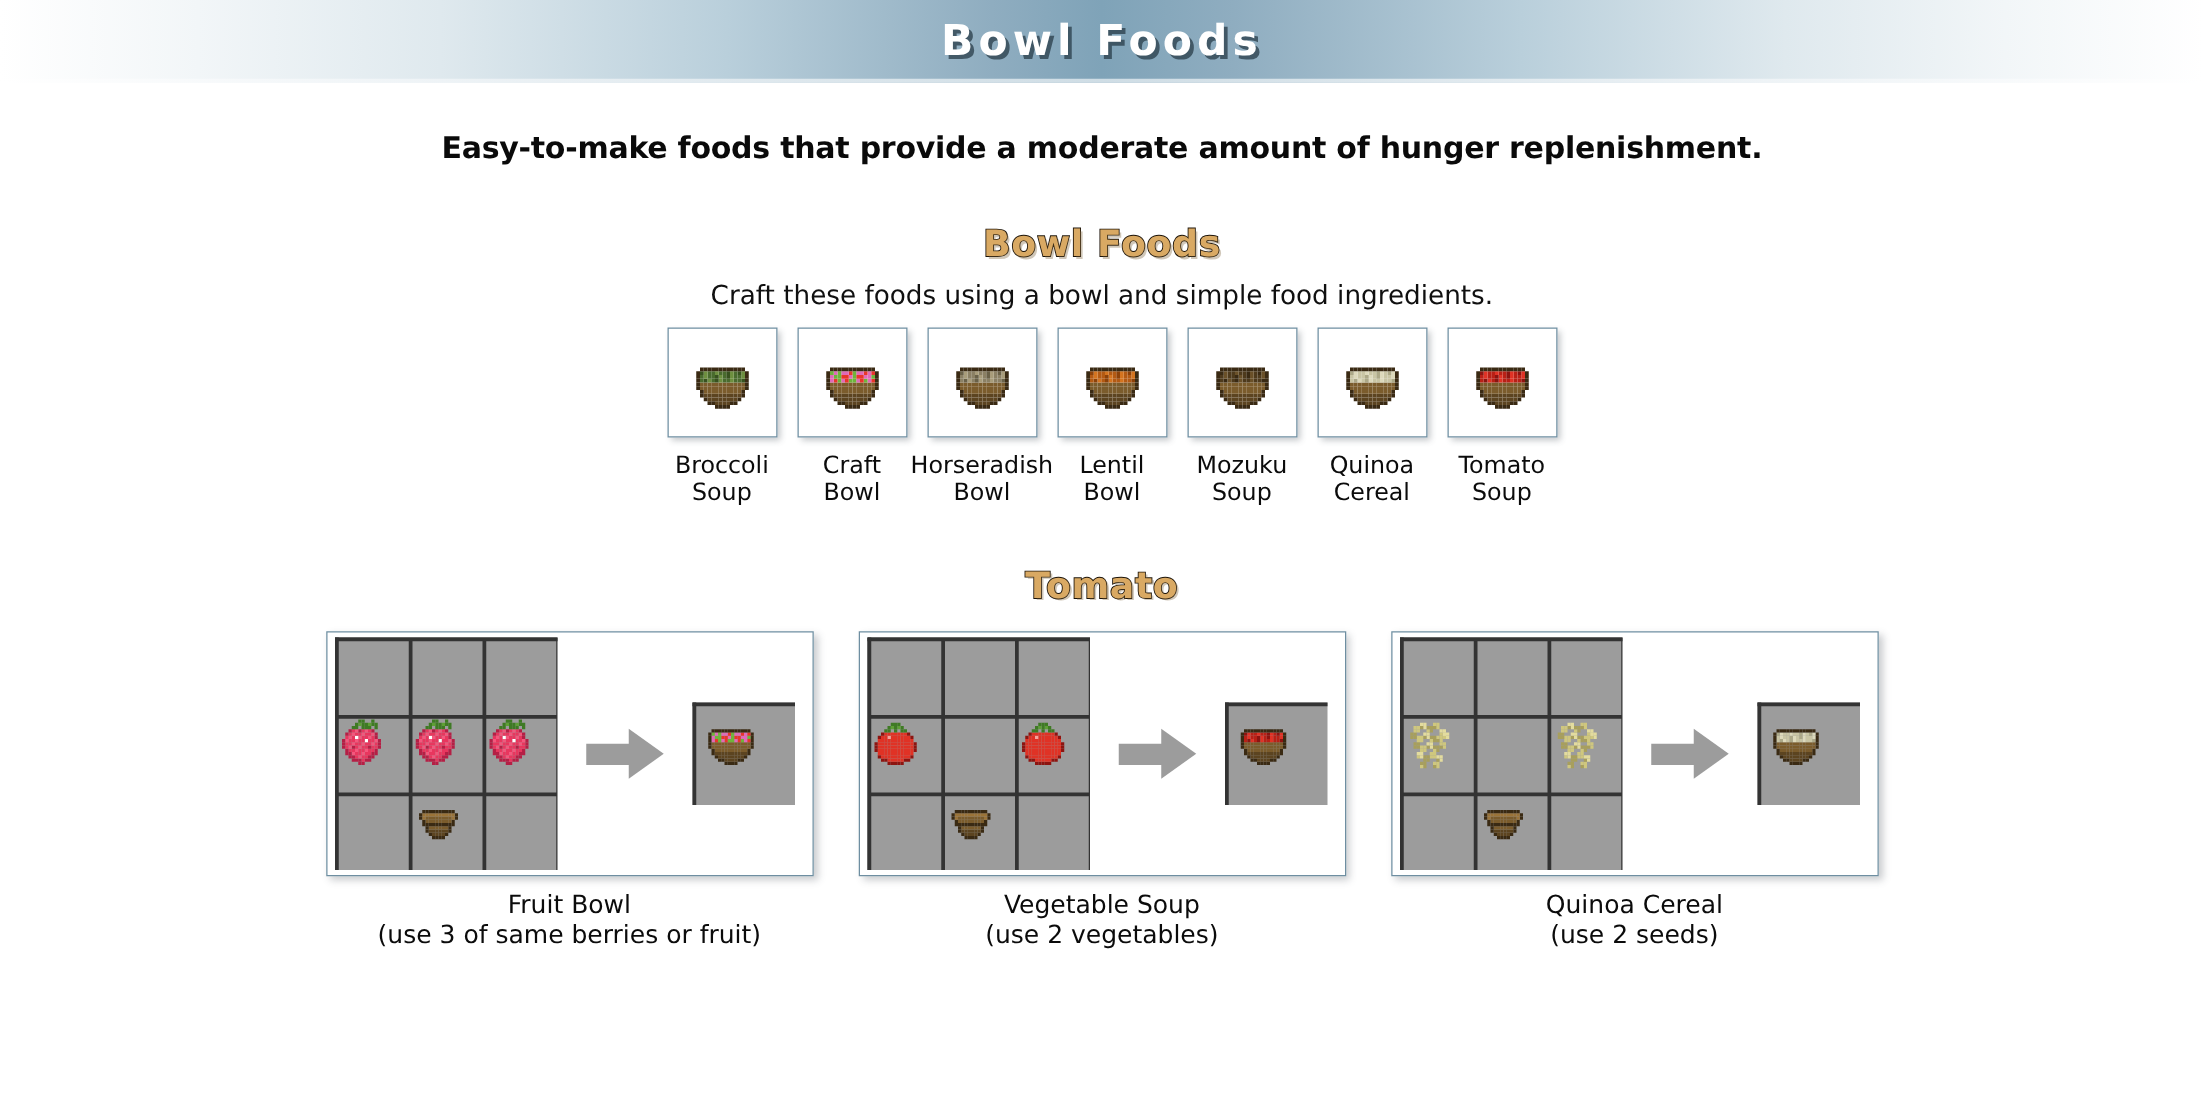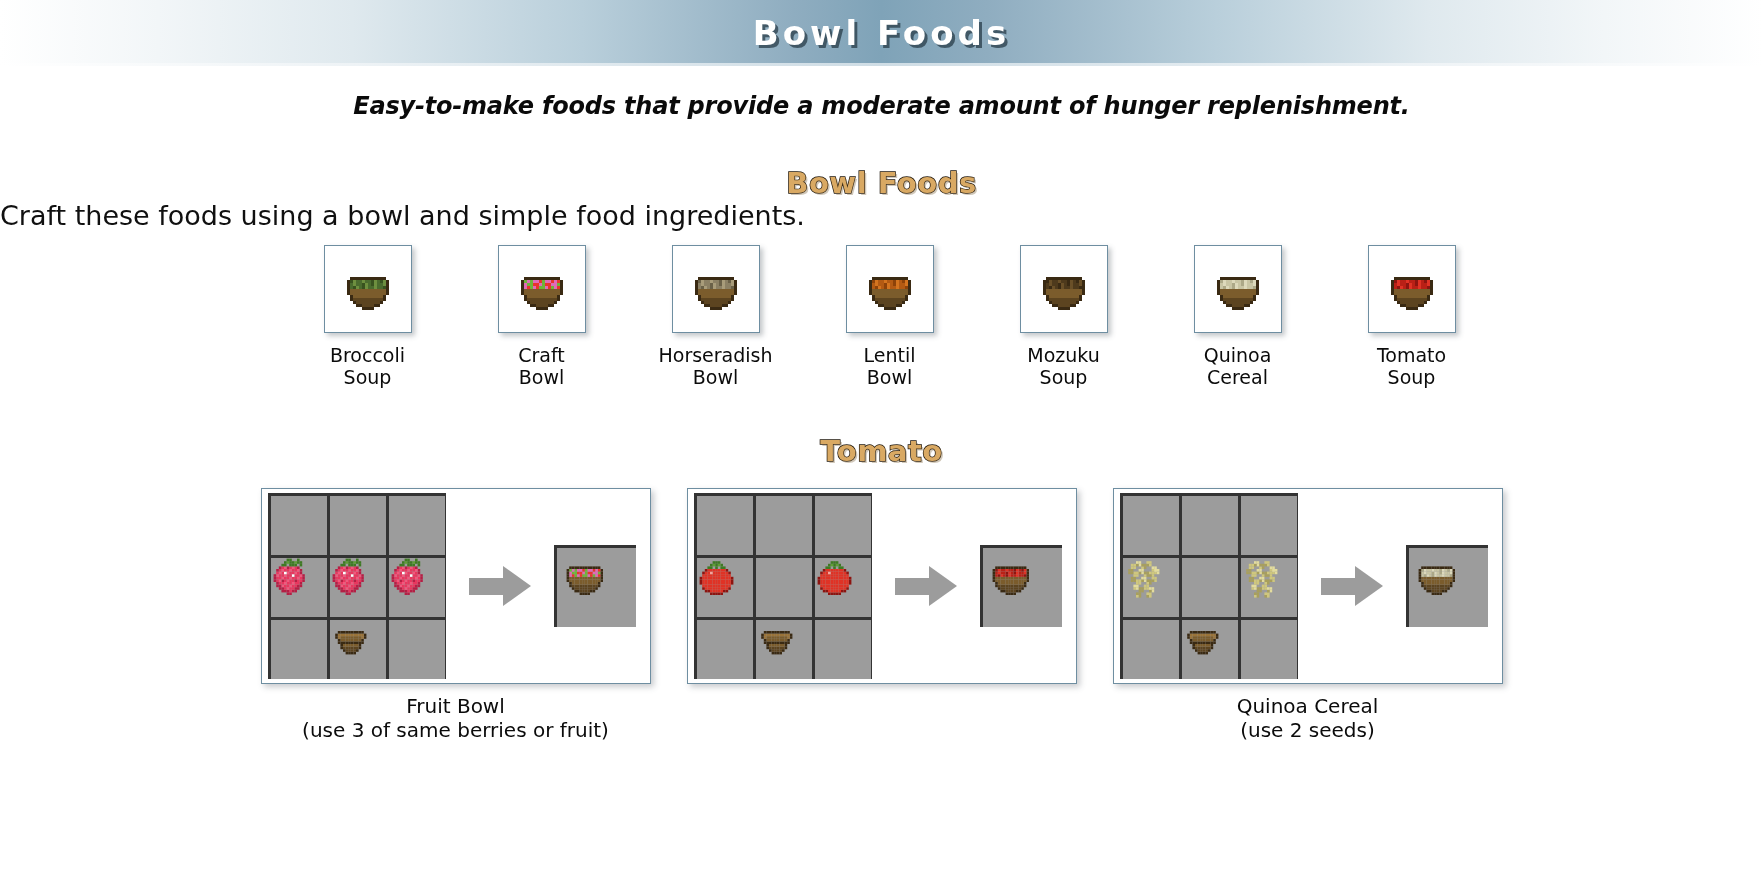--- a/index.html
+++ b/index.html
@@ -31,54 +31,53 @@
   }
   .banner-underline {
     position: absolute; left: 0; bottom: 0;
     width: 100%; height: 3px;
     background: linear-gradient(to right,
        #ffffff 0%, #eef3f6 20%, #cfdde5 50%, #eef3f6 80%, #ffffff 100%);
   }
 
   
   .intro {
-    margin-top: 26px;
+    margin-top: 38px;
     text-align: center;
     font-size: 24px;
     font-weight: bold;
     color: #0a0a0a;
     letter-spacing: -0.2px;
-    font-style: italic;
   }
 
   
   .sec-head {
     text-align: center;
     font-size: 29px;
     font-weight: bold;
     color: #d9a963;
     margin-top: 46px;
     letter-spacing: 0.5px;
     -webkit-text-stroke: 1.4px #1a1208;
     paint-order: stroke fill;
     text-shadow: 2px 2px 0 rgba(120,95,55,0.35);
   }
   .sec-sub {
-    font-size: 27px;
+    text-align: center;
+    font-size: 21px;
     color: #101010;
-    margin-top: 0;
+    margin-top: 12px;
   }
 
   
   .item-row {
     margin-top: 14px;
     display: flex;
     justify-content: center;
     align-items: flex-start;
-    gap: 70px;
     margin-left: 16px;
   }
   .item {
     width: 104px;
     display: flex; flex-direction: column; align-items: center;
   }
   .item-card {
     width: 88px; height: 88px;
     background: #ffffff;
     border: 1px solid #6e8ea1;
@@ -335,20 +334,22 @@
             <div class="shaft"></div>
             <div class="head"></div>
           </div>
         </div>
         <div class="out-cell">
           <span class="sprite-wrap">
             <span class="sprite s2.6" style="box-shadow: rgb(58, 42, 19) 2px 4px 0px 0px, rgb(58, 42, 19) 3px 4px 0px 0px, rgb(58, 42, 19) 4px 4px 0px 0px, rgb(58, 42, 19) 5px 4px 0px 0px, rgb(58, 42, 19) 6px 4px 0px 0px, rgb(58, 42, 19) 7px 4px 0px 0px, rgb(58, 42, 19) 8px 4px 0px 0px, rgb(58, 42, 19) 9px 4px 0px 0px, rgb(58, 42, 19) 10px 4px 0px 0px, rgb(58, 42, 19) 11px 4px 0px 0px, rgb(58, 42, 19) 12px 4px 0px 0px, rgb(58, 42, 19) 13px 4px 0px 0px, rgb(58, 42, 19) 1px 5px 0px 0px, rgb(141, 20, 16) 2px 5px 0px 0px, rgb(224, 50, 37) 3px 5px 0px 0px, rgb(185, 32, 22) 4px 5px 0px 0px, rgb(185, 32, 22) 5px 5px 0px 0px, rgb(224, 50, 37) 6px 5px 0px 0px, rgb(185, 32, 22) 7px 5px 0px 0px, rgb(185, 32, 22) 8px 5px 0px 0px, rgb(141, 20, 16) 9px 5px 0px 0px, rgb(224, 50, 37) 10px 5px 0px 0px, rgb(185, 32, 22) 11px 5px 0px 0px, rgb(141, 20, 16) 12px 5px 0px 0px, rgb(224, 50, 37) 13px 5px 0px 0px, rgb(58, 42, 19) 14px 5px 0px 0px, rgb(58, 42, 19) 1px 6px 0px 0px, rgb(185, 32, 22) 2px 6px 0px 0px, rgb(224, 50, 37) 3px 6px 0px 0px, rgb(185, 32, 22) 4px 6px 0px 0px, rgb(185, 32, 22) 5px 6px 0px 0px, rgb(141, 20, 16) 6px 6px 0px 0px, rgb(224, 50, 37) 7px 6px 0px 0px, rgb(185, 32, 22) 8px 6px 0px 0px, rgb(141, 20, 16) 9px 6px 0px 0px, rgb(224, 50, 37) 10px 6px 0px 0px, rgb(185, 32, 22) 11px 6px 0px 0px, rgb(185, 32, 22) 12px 6px 0px 0px, rgb(224, 50, 37) 13px 6px 0px 0px, rgb(58, 42, 19) 14px 6px 0px 0px, rgb(58, 42, 19) 1px 7px 0px 0px, rgb(185, 32, 22) 2px 7px 0px 0px, rgb(141, 20, 16) 3px 7px 0px 0px, rgb(224, 50, 37) 4px 7px 0px 0px, rgb(185, 32, 22) 5px 7px 0px 0px, rgb(141, 20, 16) 6px 7px 0px 0px, rgb(224, 50, 37) 7px 7px 0px 0px, rgb(185, 32, 22) 8px 7px 0px 0px, rgb(185, 32, 22) 9px 7px 0px 0px, rgb(224, 50, 37) 10px 7px 0px 0px, rgb(185, 32, 22) 11px 7px 0px 0px, rgb(185, 32, 22) 12px 7px 0px 0px, rgb(141, 20, 16) 13px 7px 0px 0px, rgb(58, 42, 19) 14px 7px 0px 0px, rgb(58, 42, 19) 1px 8px 0px 0px, rgb(123, 92, 44) 2px 8px 0px 0px, rgb(123, 92, 44) 3px 8px 0px 0px, rgb(123, 92, 44) 4px 8px 0px 0px, rgb(123, 92, 44) 5px 8px 0px 0px, rgb(123, 92, 44) 6px 8px 0px 0px, rgb(123, 92, 44) 7px 8px 0px 0px, rgb(123, 92, 44) 8px 8px 0px 0px, rgb(123, 92, 44) 9px 8px 0px 0px, rgb(123, 92, 44) 10px 8px 0px 0px, rgb(123, 92, 44) 11px 8px 0px 0px, rgb(123, 92, 44) 12px 8px 0px 0px, rgb(123, 92, 44) 13px 8px 0px 0px, rgb(58, 42, 19) 14px 8px 0px 0px, rgb(58, 42, 19) 1px 9px 0px 0px, rgb(123, 92, 44) 2px 9px 0px 0px, rgb(123, 92, 44) 3px 9px 0px 0px, rgb(123, 92, 44) 4px 9px 0px 0px, rgb(123, 92, 44) 5px 9px 0px 0px, rgb(123, 92, 44) 6px 9px 0px 0px, rgb(123, 92, 44) 7px 9px 0px 0px, rgb(123, 92, 44) 8px 9px 0px 0px, rgb(123, 92, 44) 9px 9px 0px 0px, rgb(123, 92, 44) 10px 9px 0px 0px, rgb(123, 92, 44) 11px 9px 0px 0px, rgb(123, 92, 44) 12px 9px 0px 0px, rgb(123, 92, 44) 13px 9px 0px 0px, rgb(58, 42, 19) 14px 9px 0px 0px, rgb(58, 42, 19) 2px 10px 0px 0px, rgb(123, 92, 44) 3px 10px 0px 0px, rgb(123, 92, 44) 4px 10px 0px 0px, rgb(123, 92, 44) 5px 10px 0px 0px, rgb(123, 92, 44) 6px 10px 0px 0px, rgb(123, 92, 44) 7px 10px 0px 0px, rgb(123, 92, 44) 8px 10px 0px 0px, rgb(123, 92, 44) 9px 10px 0px 0px, rgb(123, 92, 44) 10px 10px 0px 0px, rgb(123, 92, 44) 11px 10px 0px 0px, rgb(123, 92, 44) 12px 10px 0px 0px, rgb(58, 42, 19) 13px 10px 0px 0px, rgb(58, 42, 19) 2px 11px 0px 0px, rgb(92, 68, 32) 3px 11px 0px 0px, rgb(92, 68, 32) 4px 11px 0px 0px, rgb(92, 68, 32) 5px 11px 0px 0px, rgb(92, 68, 32) 6px 11px 0px 0px, rgb(92, 68, 32) 7px 11px 0px 0px, rgb(92, 68, 32) 8px 11px 0px 0px, rgb(92, 68, 32) 9px 11px 0px 0px, rgb(92, 68, 32) 10px 11px 0px 0px, rgb(92, 68, 32) 11px 11px 0px 0px, rgb(92, 68, 32) 12px 11px 0px 0px, rgb(58, 42, 19) 13px 11px 0px 0px, rgb(58, 42, 19) 3px 12px 0px 0px, rgb(92, 68, 32) 4px 12px 0px 0px, rgb(92, 68, 32) 5px 12px 0px 0px, rgb(92, 68, 32) 6px 12px 0px 0px, rgb(92, 68, 32) 7px 12px 0px 0px, rgb(92, 68, 32) 8px 12px 0px 0px, rgb(92, 68, 32) 9px 12px 0px 0px, rgb(92, 68, 32) 10px 12px 0px 0px, rgb(92, 68, 32) 11px 12px 0px 0px, rgb(58, 42, 19) 12px 12px 0px 0px, rgb(58, 42, 19) 4px 13px 0px 0px, rgb(58, 42, 19) 5px 13px 0px 0px, rgb(92, 68, 32) 6px 13px 0px 0px, rgb(92, 68, 32) 7px 13px 0px 0px, rgb(92, 68, 32) 8px 13px 0px 0px, rgb(92, 68, 32) 9px 13px 0px 0px, rgb(58, 42, 19) 10px 13px 0px 0px, rgb(58, 42, 19) 11px 13px 0px 0px, rgb(58, 42, 19) 6px 14px 0px 0px, rgb(58, 42, 19) 7px 14px 0px 0px, rgb(58, 42, 19) 8px 14px 0px 0px, rgb(58, 42, 19) 9px 14px 0px 0px; transform: scale(2.6);"></span>
           </span>
         </div>
       </div>
+      <div class="recipe-cap">Vegetable Soup
+(use 2 vegetables)</div>
     </div>
     <div class="recipe">
       <div class="recipe-box">
         <div class="grid3">
           <div class="cell"></div>
           <div class="cell"></div>
           <div class="cell"></div>
           <div class="cell">
             <span class="sprite-wrap">
               <span class="sprite s2.6" style="box-shadow: rgb(207, 199, 126) 3px 3px 0px 0px, rgb(207, 199, 126) 4px 3px 0px 0px, rgb(207, 199, 126) 3px 4px 0px 0px, rgb(207, 199, 126) 4px 4px 0px 0px, rgb(227, 220, 158) 5px 2px 0px 0px, rgb(227, 220, 158) 6px 2px 0px 0px, rgb(168, 159, 92) 5px 3px 0px 0px, rgb(227, 220, 158) 6px 3px 0px 0px, rgb(168, 159, 92) 7px 3px 0px 0px, rgb(168, 159, 92) 8px 3px 0px 0px, rgb(207, 199, 126) 7px 4px 0px 0px, rgb(168, 159, 92) 8px 4px 0px 0px, rgb(207, 199, 126) 9px 2px 0px 0px, rgb(207, 199, 126) 10px 2px 0px 0px, rgb(168, 159, 92) 9px 3px 0px 0px, rgb(207, 199, 126) 10px 3px 0px 0px, rgb(227, 220, 158) 11px 4px 0px 0px, rgb(227, 220, 158) 12px 4px 0px 0px, rgb(207, 199, 126) 11px 5px 0px 0px, rgb(227, 220, 158) 12px 5px 0px 0px, rgb(168, 159, 92) 2px 5px 0px 0px, rgb(168, 159, 92) 3px 5px 0px 0px, rgb(168, 159, 92) 2px 6px 0px 0px, rgb(168, 159, 92) 3px 6px 0px 0px, rgb(207, 199, 126) 4px 6px 0px 0px, rgb(207, 199, 126) 5px 6px 0px 0px, rgb(207, 199, 126) 4px 7px 0px 0px, rgb(207, 199, 126) 5px 7px 0px 0px, rgb(227, 220, 158) 6px 5px 0px 0px, rgb(227, 220, 158) 7px 5px 0px 0px, rgb(168, 159, 92) 6px 6px 0px 0px, rgb(227, 220, 158) 7px 6px 0px 0px, rgb(168, 159, 92) 8px 6px 0px 0px, rgb(168, 159, 92) 9px 6px 0px 0px, rgb(207, 199, 126) 8px 7px 0px 0px, rgb(168, 159, 92) 9px 7px 0px 0px, rgb(207, 199, 126) 10px 6px 0px 0px, rgb(207, 199, 126) 11px 6px 0px 0px, rgb(168, 159, 92) 10px 7px 0px 0px, rgb(207, 199, 126) 11px 7px 0px 0px, rgb(227, 220, 158) 12px 5px 0px 0px, rgb(227, 220, 158) 13px 5px 0px 0px, rgb(207, 199, 126) 12px 6px 0px 0px, rgb(227, 220, 158) 13px 6px 0px 0px, rgb(168, 159, 92) 3px 8px 0px 0px, rgb(168, 159, 92) 4px 8px 0px 0px, rgb(168, 159, 92) 3px 9px 0px 0px, rgb(168, 159, 92) 4px 9px 0px 0px, rgb(207, 199, 126) 5px 9px 0px 0px, rgb(207, 199, 126) 6px 9px 0px 0px, rgb(207, 199, 126) 5px 10px 0px 0px, rgb(207, 199, 126) 6px 10px 0px 0px, rgb(227, 220, 158) 7px 8px 0px 0px, rgb(227, 220, 158) 8px 8px 0px 0px, rgb(168, 159, 92) 7px 9px 0px 0px, rgb(227, 220, 158) 8px 9px 0px 0px, rgb(168, 159, 92) 9px 9px 0px 0px, rgb(168, 159, 92) 10px 9px 0px 0px, rgb(207, 199, 126) 9px 10px 0px 0px, rgb(168, 159, 92) 10px 10px 0px 0px, rgb(207, 199, 126) 11px 8px 0px 0px, rgb(207, 199, 126) 12px 8px 0px 0px, rgb(168, 159, 92) 11px 9px 0px 0px, rgb(207, 199, 126) 12px 9px 0px 0px, rgb(227, 220, 158) 4px 11px 0px 0px, rgb(227, 220, 158) 5px 11px 0px 0px, rgb(207, 199, 126) 4px 12px 0px 0px, rgb(227, 220, 158) 5px 12px 0px 0px, rgb(168, 159, 92) 6px 12px 0px 0px, rgb(168, 159, 92) 7px 12px 0px 0px, rgb(168, 159, 92) 6px 13px 0px 0px, rgb(168, 159, 92) 7px 13px 0px 0px, rgb(207, 199, 126) 8px 11px 0px 0px, rgb(207, 199, 126) 9px 11px 0px 0px, rgb(207, 199, 126) 8px 12px 0px 0px, rgb(207, 199, 126) 9px 12px 0px 0px, rgb(227, 220, 158) 10px 12px 0px 0px, rgb(227, 220, 158) 11px 12px 0px 0px, rgb(168, 159, 92) 10px 13px 0px 0px, rgb(227, 220, 158) 11px 13px 0px 0px, rgb(168, 159, 92) 5px 14px 0px 0px, rgb(168, 159, 92) 6px 14px 0px 0px, rgb(207, 199, 126) 5px 15px 0px 0px, rgb(168, 159, 92) 6px 15px 0px 0px, rgb(207, 199, 126) 9px 14px 0px 0px, rgb(207, 199, 126) 10px 14px 0px 0px, rgb(168, 159, 92) 9px 15px 0px 0px, rgb(207, 199, 126) 10px 15px 0px 0px; transform: scale(2.6);"></span>

